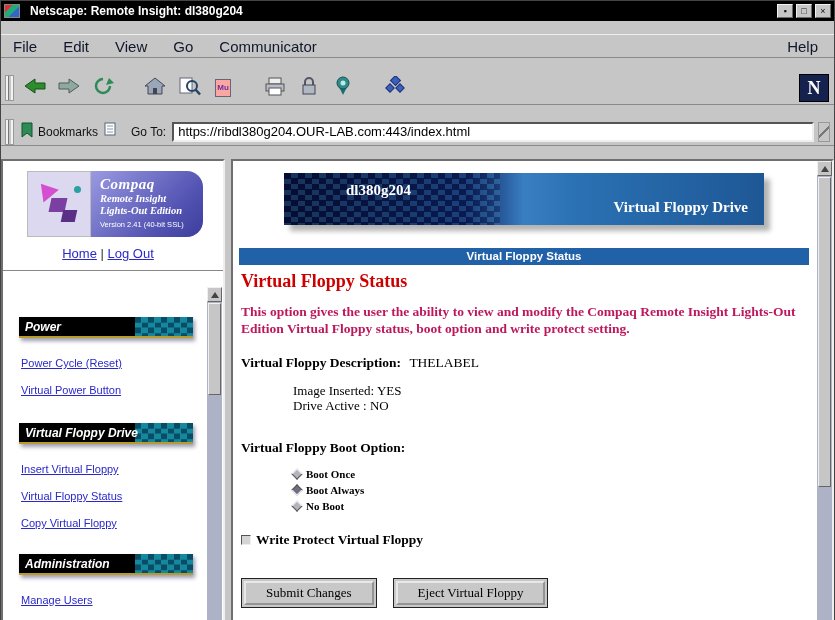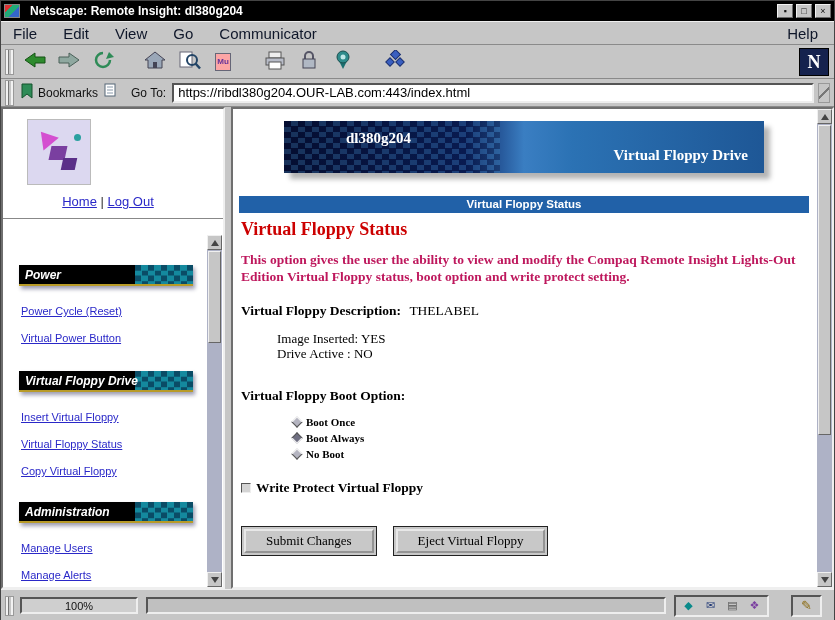--- a/index.html
+++ b/index.html
@@ -1,18 +1,18 @@
 <!DOCTYPE html>
 <html><head>
 <meta charset="utf-8">
 <style>
   * { box-sizing: border-box; margin: 0; padding: 0; }
   html,body { width:835px; height:620px; overflow:hidden; }
   body { font-family:"Liberation Sans",sans-serif; background:#c6c6c6; }
-  .window { width:835px; height:620px; display:flex; flex-direction:column; border:1px solid #444; }
+  .window { width:835px; height:620px; display:flex; flex-direction:column; border:1px solid #444;gap:13px; }
 
   
   .titlebar { height:20px; background:#000; display:flex; align-items:center; flex:0 0 auto; }
   .app-mini-icon { width:16px; height:14px; margin-left:3px; background:linear-gradient(135deg,#d33 0 30%,#2a7 30% 60%,#36c 60%); border:1px solid #888; }
   .tb-title { color:#fff; font-size:12px; font-weight:bold; margin-left:10px; flex:1; white-space:nowrap; }
   .tb-btn { width:16px; height:14px; background:#c6c6c6; border:1px solid; border-color:#f2f2f2 #6a6a6a #6a6a6a #f2f2f2; margin-right:3px; display:flex; align-items:center; justify-content:center; font-size:9px; line-height:1; color:#111; }
 
   
   .menubar { height:24px; background:#c6c6c6; border-top:1px solid #efefef; border-bottom:1px solid #8a8a8a; display:flex; align-items:center; padding:0 12px; font-size:15px; color:#0f172a; flex:0 0 auto; }
   .menu-item { margin-right:26px; }
@@ -81,21 +81,21 @@
   .banner-texture { position:absolute; left:0; top:0; bottom:0; width:45%; background-image:repeating-conic-gradient(rgba(60,120,170,.35) 0% 25%, rgba(5,15,50,.35) 0% 50%); background-size:14px 11px; }
   .banner-host { position:absolute; left:62px; top:9px; color:#fff; font:bold 15px "Liberation Serif",serif; }
   .banner-page { position:absolute; right:16px; bottom:9px; color:#fff; font:bold 15px "Liberation Serif",serif; }
   .section-bar { margin-top:23px; height:17px; background:#2161a8; color:#fff; text-align:center; font:bold 11.5px/17px "Liberation Sans",sans-serif; }
   .red-heading { margin:6px 0 0 2px; color:#cc0000; font:bold 18px "Liberation Serif",serif; }
   .intro { margin:12px 0 0 2px; max-width:575px; font:bold 13.5px/1.25 "Liberation Serif",serif; color:#be185d; }
   .desc-row { margin:17px 0 0 2px; font:13.5px "Liberation Serif",serif; }
   .desc-label { font-weight:bold; }
   .desc-value { margin-left:5px; }
   .status-label { margin:15px 0 0 2px; font:13.5px "Liberation Serif",serif; }
-  .status-lines { margin:12px 0 0 38px; font:13px/1.18 "Liberation Serif",serif; }
+  .status-lines { margin:12px 0 0 54px; font:13px/1.18 "Liberation Serif",serif; }
   .boot-label { margin:27px 0 0 2px; font:bold 13.5px "Liberation Serif",serif; }
   .radio-group { margin:12px 0 0 54px; }
   .radio-row { display:flex; align-items:center; margin-top:4px; }
   .radio-icon { width:8px; height:8px; background:#b4b4c0; border:1px solid; border-color:#f2f2f2 #555 #555 #f2f2f2; transform:rotate(45deg); margin:0 5px 0 0; flex:0 0 auto; }
   .radio-row.selected .radio-icon { background:#6f6f82; border-color:#555 #f2f2f2 #f2f2f2 #555; }
   .radio-label { font:bold 11px "Liberation Serif",serif; }
   .check-row { display:flex; align-items:center; margin:20px 0 0 2px; }
   .check-box { width:10px; height:10px; background:#d4d4d4; border:1px solid; border-color:#555 #eee #eee #555; margin-right:5px; flex:0 0 auto; }
   .check-label { font:bold 13.5px "Liberation Serif",serif; }
   .button-row { display:flex; gap:16px; margin:30px 0 0 2px; }
@@ -223,20 +223,26 @@
   <div class="content">
 
     <div class="sidebar">
       <div class="logo">
         <div class="logo-img">
           <div class="lg-arrow"></div>
             <div class="lg-cube1"></div>
             <div class="lg-cube2"></div>
             <div class="lg-dot"></div>
         </div>
+        <div class="logo-text">
+          <div class="logo-brand">Compaq</div>
+          <div class="logo-sub">Remote Insight</div>
+          <div class="logo-sub">Lights-Out Edition</div>
+          <div class="logo-version">Version 2.41 (40-bit SSL)</div>
+        </div>
       </div>
       <div class="home-row">
         <a>Home</a>
         <span>|</span>
         <a>Log Out</a>
       </div>
       <div class="side-divider"></div>
 
       <div class="nav">
         <div class="nav-inner">

